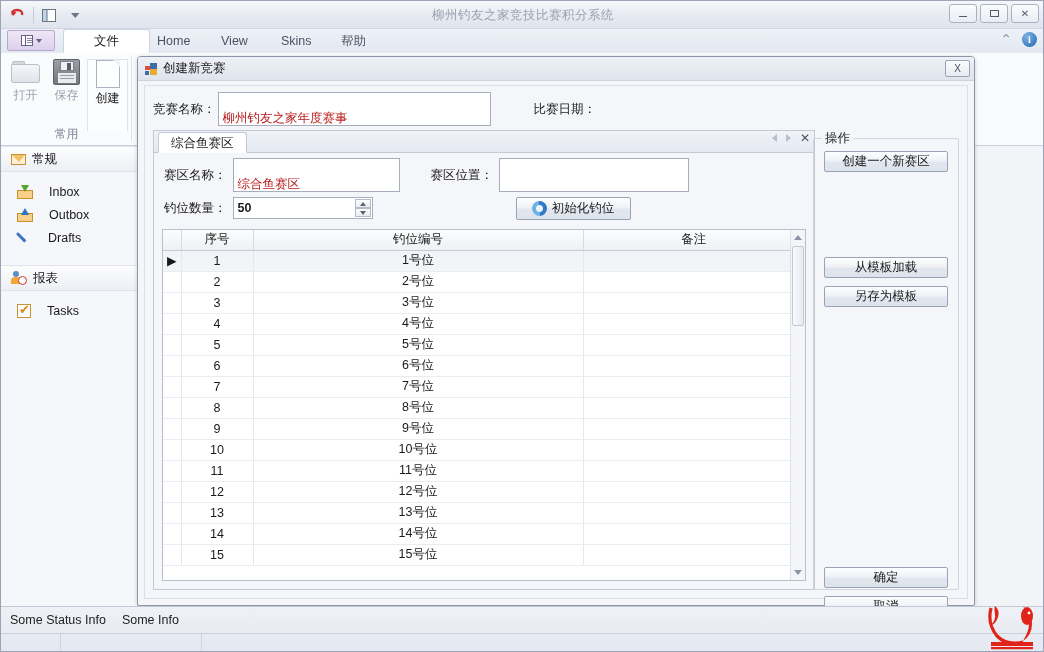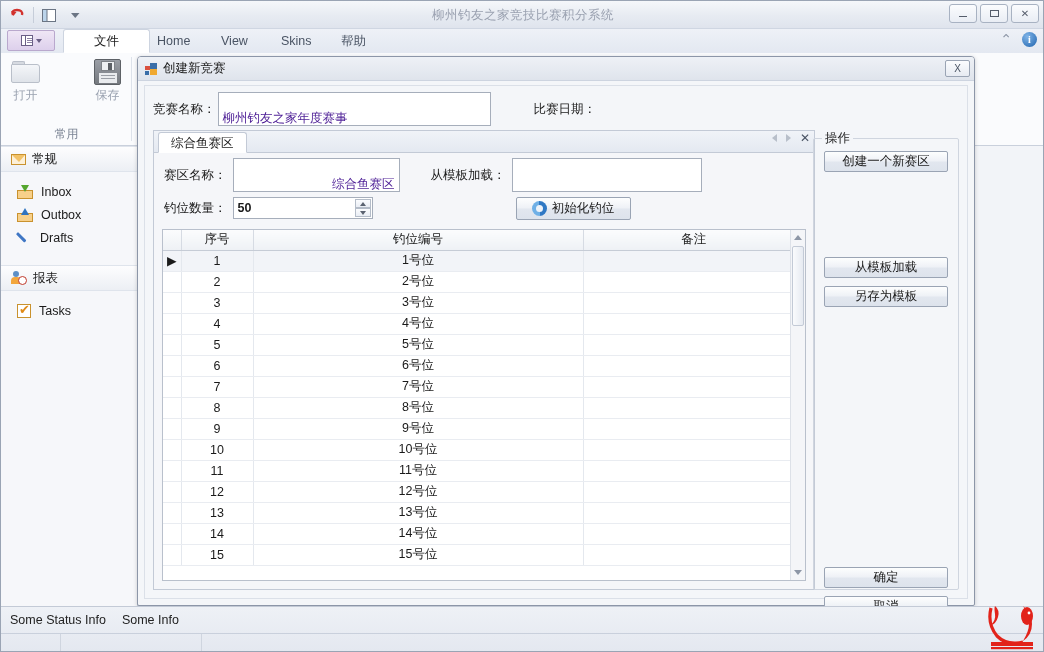--- a/index.html
+++ b/index.html
@@ -109,21 +109,21 @@
   .navpane {
     position:absolute; left:0; top:145px; width:137px; height:462px;
     background:#f6f7fa; border-right:1px solid #c9d0dc;
   }
   .nav-header {
     height:26px; display:flex; align-items:center; gap:6px; padding-left:10px;
     background: linear-gradient(180deg,#fdfdfe 0%, #eceff4 100%);
     border-top:1px solid #dfe4ec; border-bottom:1px solid #dfe4ec;
     font-size:12.5px;
   }
-  .nav-item { height:23px; display:flex; align-items:center; gap:8px; padding-left:16px; font-size:12.5px; }
+  .nav-item { height:23px; display:flex; align-items:center; gap:16px; padding-left:16px; font-size:12.5px; }
   .nav-gap { height:8px; }
   
   .i-env { width:15px;height:11px;background:#fdf0d8;border:1px solid #c9922e;position:relative;}
   .i-env:after{content:"";position:absolute;left:0;top:0;width:0;height:0;border-left:7px solid transparent;border-right:6px solid transparent;border-top:7px solid #f2c268;}
   .i-inbox,.i-outbox { width:16px;height:14px;position:relative; }
   .i-inbox .e,.i-outbox .e{position:absolute;left:0;bottom:0;width:16px;height:9px;background:#f7d08a;border:1px solid #c9922e;}
   .i-inbox .a{position:absolute;left:4px;top:0;width:0;height:0;border-left:4px solid transparent;border-right:4px solid transparent;border-top:7px solid #55a62e;}
   .i-outbox .a{position:absolute;left:4px;top:0;width:0;height:0;border-left:4px solid transparent;border-right:4px solid transparent;border-bottom:7px solid #2f74c0;}
   .i-pen { width:15px;height:14px;position:relative;transform:rotate(0deg);}
   .i-pen:after{content:"";position:absolute;left:1px;top:1px;width:12px;height:3px;background:#3f76c4;transform:rotate(45deg);transform-origin:left top;border-radius:1px;}
@@ -170,21 +170,21 @@
   .dlg-body { position:absolute; left:0; top:24px; right:0; bottom:0; }
   .dlg-inner {
     position:absolute; left:6px; top:4px; right:6px; bottom:6px;
     background:#f4f6f9; border:1px solid #dbe0e8;
   }
   
   .frow1 { position:absolute; left:8px; top:10px; right:8px; height:26px; display:flex; align-items:center; }
   .lbl { font-size:12.5px; white-space:nowrap; }
   .tbox {
     background:#fff; border:1px solid #a6aebb;
-    height:20px; line-height:18px; padding:16px 4px; font-size:12.5px; color:#4c1d95;
+    height:20px; line-height:18px; padding:16px 4px; font-size:12.5px; color:#b91c1c;
   }
   .combo {
     background:#fff; border:1px solid #a6aebb; height:21px;
     display:flex; align-items:center; padding:0 4px; font-size:12.5px;
     position:relative;
   }
   .combo .caret { position:absolute; right:6px; width:0;height:0;
     border-left:4px solid transparent;border-right:4px solid transparent;border-top:5px solid #5a6270; }
   
   .tabctl {
@@ -200,21 +200,21 @@
     position:absolute; left:4px; top:1px; height:21px; line-height:21px;
     padding:0 12px; font-size:12.5px;
     background:#fff; border:1px solid #c3cad6; border-bottom:1px solid #fff;
     border-radius:3px 3px 0 0;
   }
   .tabnav { position:absolute; right:4px; top:2px; display:flex; align-items:center; gap:9px; }
   .tnav-l { width:0;height:0;border-top:4px solid transparent;border-bottom:4px solid transparent;border-right:5px solid #b8bfca; }
   .tnav-r { width:0;height:0;border-top:4px solid transparent;border-bottom:4px solid transparent;border-left:5px solid #b8bfca; }
   .tnav-x { font-size:12px; color:#4a5464; line-height:10px; }
   .tabpage { position:absolute; left:0; top:22px; right:0; bottom:0; background:#f5f6f9; }
-  .frow2 { position:absolute; left:10px; top:10px; right:10px; height:24px; display:flex; align-items:center;text-align:right; }
+  .frow2 { position:absolute; left:10px; top:10px; right:10px; height:24px; display:flex; align-items:center; }
   .frow3 { position:absolute; left:10px; top:42px; right:10px; height:26px; display:flex; align-items:center; }
   .spin { position:relative; background:#fff; border:1px solid #a6aebb; height:22px; width:140px;
           display:flex; align-items:center; padding:0 4px; font-size:12.5px; }
   .spin-btns { position:absolute; right:1px; top:1px; width:16px; height:18px;
                display:flex; flex-direction:column; }
   .spin-b { flex:1; background:linear-gradient(180deg,#fbfcfe,#e9edf4); border:1px solid #b4bcc8;
             display:flex;align-items:center;justify-content:center; }
   .sp-up { width:0;height:0;border-left:3px solid transparent;border-right:3px solid transparent;border-bottom:4px solid #5a6270; }
   .sp-dn { width:0;height:0;border-left:3px solid transparent;border-right:3px solid transparent;border-top:4px solid #5a6270; }
   .btn {
@@ -352,20 +352,24 @@
             </span>
           <span class="ritem-lbl dim">打开</span>
         </div>
         <div class="ritem">
           <span class="ico-save">
               <i class="shut"></i>
               <i class="lbl2"></i>
             </span>
           <span class="ritem-lbl dim">保存</span>
         </div>
+        <div class="ritem sel">
+          <span class="ico-page"></span>
+          <span class="ritem-lbl">创建</span>
+        </div>
       </div>
       <div class="rgroup-title">常用</div>
       <div class="rgroup-divider"></div>
     </div>
   </div>
 
   <div class="navpane">
     <div class="nav-header">
       <span class="i-env"></span>
       <span>常规</span>
@@ -437,21 +441,21 @@
                 <span class="tnav-r"></span>
                 <span class="tnav-x">✕</span>
               </div>
             </div>
 
             <div class="tabpage">
 
               <div class="frow2">
                 <span class="lbl">赛区名称：</span>
                 <span class="tbox" style="width:167px;margin-left:6px;">综合鱼赛区</span>
-                <span class="lbl" style="margin-left:31px;">从模板加载：</span>
+                <span class="lbl" style="margin-left:31px;">赛区位置：</span>
                 <span class="tbox" style="width:190px;margin-left:6px;"></span>
               </div>
 
               <div class="frow3">
                 <span class="lbl">钓位数量：</span>
                 <span class="spin" style="margin-left:6px;font-weight:bold;">
                   <span>50</span>
                   <span class="spin-btns">
                     <span class="spin-b">
                         <i class="sp-up"></i>

